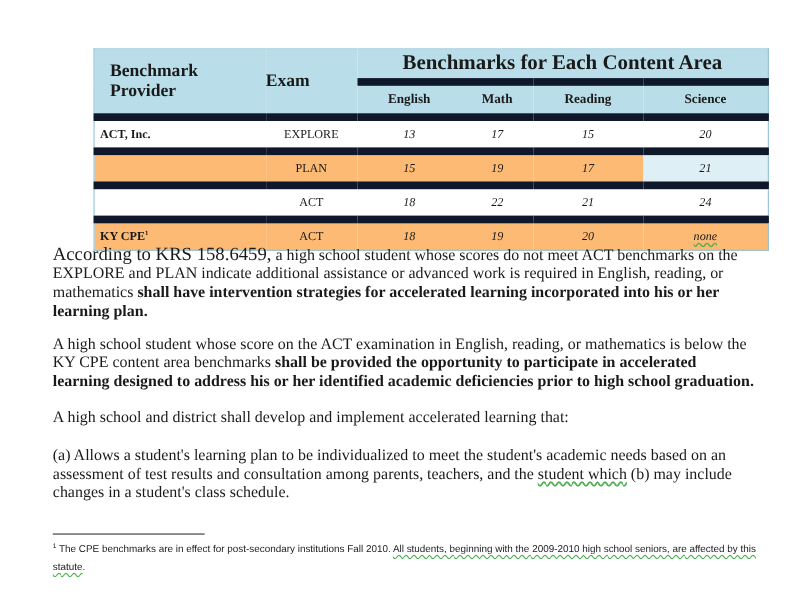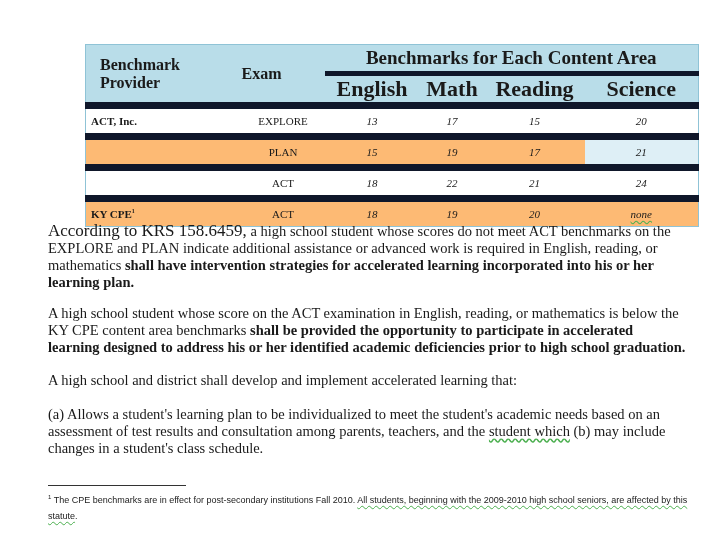--- a/index.html
+++ b/index.html
@@ -8,24 +8,24 @@
     font-family: "Liberation Serif", serif; color: #1a1a1a;
   }
   .bench-table {
     position: absolute; left: 68px; top: 44px; width: 613px;
     border-collapse: collapse; table-layout: fixed;
     border: 1px solid #8fc3d6;
     margin-left: 17px;
   }
   .bench-table th, .bench-table td { padding: 0; border: none; }
   .hdr-row th { background: #b9dde9; color: #1a1a1a; font-weight: bold; }
-  .hdr-top th.group { font-size: 19px; height: 26px; text-align: center; vertical-align: middle; border-bottom: 5px solid #0f172a; }
+  .hdr-top th.group { font-size: 19px; height: 26px; text-align: center; vertical-align: middle; border-bottom: 7px solid #0f172a; }
   .hdr-top th.side { font-size: 16px; text-align: left; vertical-align: middle; padding-left: 14px; }
   .hdr-top th.exam { padding-left: 0; }
-  .hdr-sub th { font-size: 22px; height: 25px; text-align: center; vertical-align: middle; }
+  .hdr-sub th { font-size: 12px; height: 25px; text-align: center; vertical-align: middle; }
   .body-row td { font-size: 11px; height: 24px; vertical-align: middle; border-top: 7px solid #0f172a; }
   .body-row td.provider { text-align: left; padding-left: 5px; font-weight: bold; }
   .body-row td.exam { text-align: center; }
   .body-row td.num { text-align: center; font-style: italic; }
   .row-white td { background: #ffffff; }
   .row-blue td { background: #fdba74; }
   .row-blue td.sci-light { background: #deeff6; }
   .footref { font-size: 6px; vertical-align: super; }
   .wavy { text-decoration: underline wavy #4caf50; text-underline-offset: 2px; text-align: right; }
 

